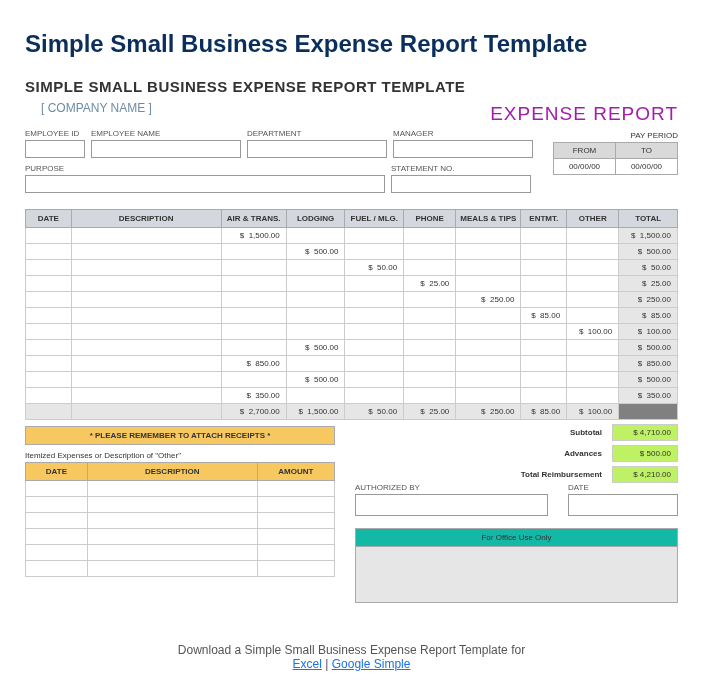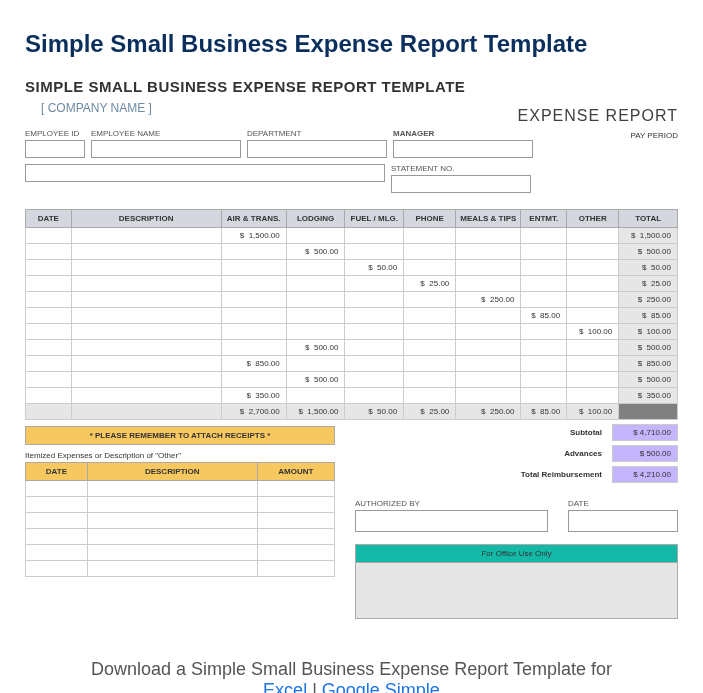--- a/index.html
+++ b/index.html
@@ -29,22 +29,22 @@
     font-weight: 700;
     letter-spacing: 0.5px;
   }
   .company {
     color: #6e8ba3;
     font-size: 12px;
     font-weight: 500;
     margin: 6px 16px 10px;
   }
   .expense-report {
-    color: #404040;
-    font-size: 16px;
+    color: #a21caf;
+    font-size: 19px;
     font-weight: 400;
     letter-spacing: 1px;
   }
   .row { display: flex; gap: 6px; margin-bottom: 6px; }
   .field { display: flex; flex-direction: column; }
   .label { font-size: 8px; color: #555; margin-bottom: 2px; }
   .box { border: 1px solid #999; height: 18px; background: #fff; }
   .payperiod {
     width: 130px;
     margin-left: auto;
@@ -82,49 +82,49 @@
     height: 16px;
     white-space: nowrap;
   }
   .main-table td.desc { text-align: left; }
   .main-table td.date { text-align: center; }
   .main-table .total-col { background: #e6e6e6; }
   .main-table .totals-row td { background: #e6e6e6; font-weight: 400; }
   .main-table .totals-row td.total-cell { background: #808080; }
   .summary-row { display: flex; justify-content: flex-end; align-items: center; gap: 10px; margin-top: 4px; font-size: 8px; }
   .summary-row .label2 { font-weight: 700; text-align: right; }
-  .summary-row .val { border: 1px solid #ccc; width: 66px; text-align: right; padding: 3px 6px; background: #c4b5fd; }
+  .summary-row .val { border: 1px solid #ccc; width: 66px; text-align: right; padding: 3px 6px; background: #bef264; }
   .left-lower { width: 310px; }
   .attach-banner {
     background: #f7c85f;
     border: 1px solid #aaa;
     text-align: center;
     font-size: 8px;
     font-weight: 700;
     padding: 4px;
   }
   .itemized-lbl { font-size: 8px; margin: 6px 0 2px; }
   .itemized-table { width: 100%; border-collapse: collapse; font-size: 8px; }
   .itemized-table th { background: #f7c85f; border: 1px solid #aaa; padding: 4px; font-weight: 700; }
   .itemized-table td { border: 1px solid #ccc; height: 16px; }
   .right-lower { flex: 1; }
-  .auth-row { display: flex; gap: 20px; margin-top: 16px; }
+  .auth-row { display: flex; gap: 20px; margin-top: 0; }
   .office-box {
     margin-top: 12px;
     border: 1px solid #aaa;
   }
   .office-box .head {
     background: #14b8a6;
     text-align: center;
     font-size: 8px;
     padding: 4px;
     border-bottom: 1px solid #aaa;
   }
   .office-box .body { height: 55px; background: #e6e6e6; }
-  .download-section { text-align: center; font-size: 18px; color: #555; margin-top: 40px; }
+  .download-section { text-align: center; font-size: 12px; color: #555; margin-top: 40px; }
   .download-section a { color: #1a73e8; text-decoration: underline; }
   .dollar::before { content: "$  "; }
 </style>
 </head>
 <body>
 
 <h1 class="page-title">Simple Small Business Expense Report Template</h1>
 
 <div>
   <div class="sheet-header">
@@ -143,37 +143,50 @@
           <div class="box"></div>
         </div>
         <div class="field" style="width:150px;">
           <div class="label">EMPLOYEE NAME</div>
           <div class="box"></div>
         </div>
         <div class="field" style="width:140px;">
           <div class="label">DEPARTMENT</div>
           <div class="box"></div>
         </div>
-        <div class="field" style="width:140px;font-weight:bold;">
+        <div class="field" style="width:140px;">
           <div class="label">MANAGER</div>
           <div class="box"></div>
         </div>
       </div>
       <div class="row">
         <div class="field" style="width:360px;">
+          <div class="label">PURPOSE</div>
           <div class="box"></div>
         </div>
         <div class="field" style="width:140px;">
           <div class="label">STATEMENT NO.</div>
           <div class="box"></div>
         </div>
       </div>
     </div>
     <div class="payperiod">
       <div class="header">PAY PERIOD</div>
+      <table>
+        <tbody>
+            <tr>
+          <th>FROM</th>
+          <th>TO</th>
+        </tr>
+        <tr>
+          <td>00/00/00</td>
+          <td>00/00/00</td>
+        </tr>
+      </tbody>
+        </table>
     </div>
   </div>
 
   <table class="main-table">
     <thead>
         <tr id="main-head">
           <th style="width: 7%;">DATE</th>
           <th style="width: 23%;">DESCRIPTION</th>
           <th style="width: 10%;">AIR &amp; TRANS.</th>
           <th style="width: 9%;">LODGING</th>

